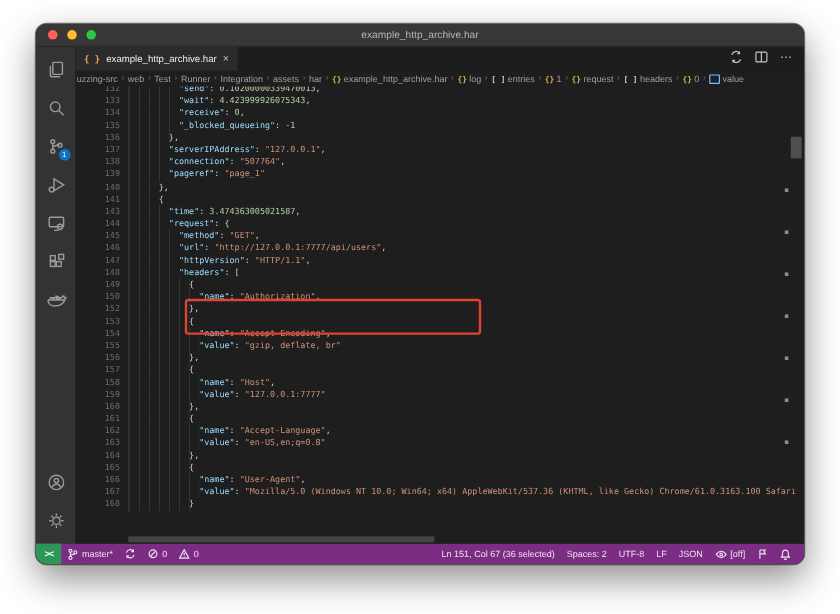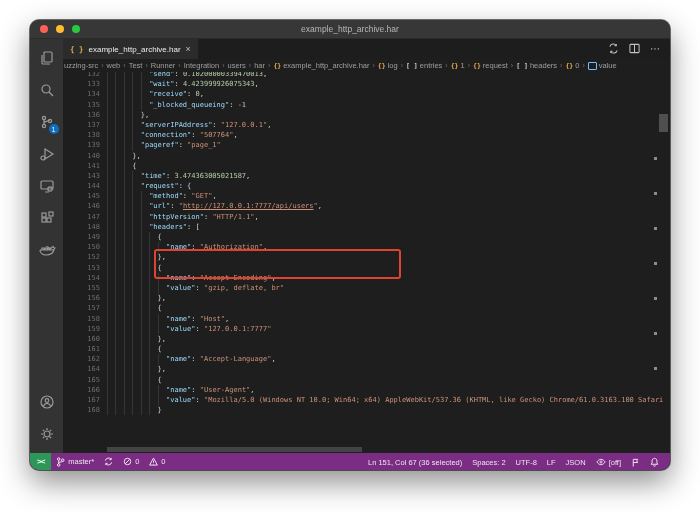--- a/index.html
+++ b/index.html
@@ -36,32 +36,32 @@
   .cicon.obj{color:#e8ab53;} .cicon.arr{color:#cfcfcf;}
   .cicon.str{display:inline-block;width:7px;height:6px;border:1px solid #75beff;border-radius:1px;position:relative;top:0px;}
   
   .editor{flex:1;position:relative;overflow:hidden;background:#1e1e1e;font-family:"DejaVu Sans Mono",monospace;font-size:7px;}
   .codescroll{margin-top:-3px;}
   .row{display:flex;height:10.2px;line-height:10.2px;white-space:pre;}
   .ln{width:37px;text-align:right;color:#6d6d6d;flex:0 0 auto;}
   .codetxt{padding-left:7px;color:#d4d4d4;}
   .ind{display:inline-block;height:10.2px;background-image:repeating-linear-gradient(to right,#353535 0,#353535 1px,transparent 1px,transparent 8.43px);vertical-align:top;}
   .c-k{color:#9cdcfe;} .c-s{color:#ce9178;} .c-n{color:#b5cea8;text-align:center;} .c-p{color:#d4d4d4;}
-  .c-l{color:#ce9178;text-decoration:underline;}
+  .c-l{color:#ce9178;}
   .c-sel{background:#3674b2;color:#ddeaf6;}
   .annobox{position:absolute;left:91px;top:177px;width:243px;height:26px;border:2px solid #e0432f;border-radius:3px;pointer-events:none;}
   .vscroll{position:absolute;right:2px;top:42px;width:9px;height:18px;background:rgba(140,140,140,.45);}
   .hscroll{position:absolute;left:44px;bottom:1px;width:255px;height:5px;background:rgba(140,140,140,.35);}
   .odot{position:absolute;width:3px;height:3px;background:rgba(200,200,200,.65);right:13px;}
   
   .statusbar{height:17px;background:#7b2d84;display:flex;align-items:center;color:#efe3f2;font-size:7.5px;flex:0 0 auto;}
   .remote{background:#2d9658;height:17px;display:flex;align-items:center;padding:0 7px;color:#eafff2;font-weight:bold;font-size:8px;letter-spacing:-1px;}
   .sitem{display:flex;align-items:center;gap:3px;padding:0 5px;white-space:nowrap;}
   .sitem svg{stroke:#efe3f2;fill:none;stroke-width:1.1;}
-  .sright{margin-left:auto;display:flex;align-items:flex-end;padding-right:6px;}
+  .sright{margin-left:auto;display:flex;align-items:center;padding-right:6px;}
 </style>
 </head>
 <body>
 
 <div class="window">
 
   <div class="titlebar">
     <div class="lights">
       <div class="light r"></div>
       <div class="light y"></div>
@@ -177,21 +177,21 @@
           <span class="csep">›</span>
           <span class="crumb">
             <span>Runner</span>
           </span>
           <span class="csep">›</span>
           <span class="crumb">
             <span>Integration</span>
           </span>
           <span class="csep">›</span>
           <span class="crumb">
-            <span>users</span>
+            <span>assets</span>
           </span>
           <span class="csep">›</span>
           <span class="crumb">
             <span>har</span>
           </span>
           <span class="csep">›</span>
           <span class="crumb">
             <span class="cicon obj">{}</span>
             <span>example_http_archive.har</span>
           </span>
@@ -256,20 +256,21 @@
             <div class="row"><span class="ln">153</span><span class="codetxt"><span class="ind" style="width: 12ch;"></span><span class="c-p">{</span></span></div>
             <div class="row"><span class="ln">154</span><span class="codetxt"><span class="ind" style="width: 14ch;"></span><span class="c-k">"name"</span><span class="c-p">: </span><span class="c-s">"Accept-Encoding"</span><span class="c-p">,</span></span></div>
             <div class="row"><span class="ln">155</span><span class="codetxt"><span class="ind" style="width: 14ch;"></span><span class="c-k">"value"</span><span class="c-p">: </span><span class="c-s">"gzip, deflate, br"</span></span></div>
             <div class="row"><span class="ln">156</span><span class="codetxt"><span class="ind" style="width: 12ch;"></span><span class="c-p">},</span></span></div>
             <div class="row"><span class="ln">157</span><span class="codetxt"><span class="ind" style="width: 12ch;"></span><span class="c-p">{</span></span></div>
             <div class="row"><span class="ln">158</span><span class="codetxt"><span class="ind" style="width: 14ch;"></span><span class="c-k">"name"</span><span class="c-p">: </span><span class="c-s">"Host"</span><span class="c-p">,</span></span></div>
             <div class="row"><span class="ln">159</span><span class="codetxt"><span class="ind" style="width: 14ch;"></span><span class="c-k">"value"</span><span class="c-p">: </span><span class="c-s">"127.0.0.1:7777"</span></span></div>
             <div class="row"><span class="ln">160</span><span class="codetxt"><span class="ind" style="width: 12ch;"></span><span class="c-p">},</span></span></div>
             <div class="row"><span class="ln">161</span><span class="codetxt"><span class="ind" style="width: 12ch;"></span><span class="c-p">{</span></span></div>
             <div class="row"><span class="ln">162</span><span class="codetxt"><span class="ind" style="width: 14ch;"></span><span class="c-k">"name"</span><span class="c-p">: </span><span class="c-s">"Accept-Language"</span><span class="c-p">,</span></span></div>
+            <div class="row"><span class="ln">163</span><span class="codetxt"><span class="ind" style="width: 14ch;"></span><span class="c-k">"value"</span><span class="c-p">: </span><span class="c-s">"en-US,en;q=0.8"</span></span></div>
             <div class="row"><span class="ln">164</span><span class="codetxt"><span class="ind" style="width: 12ch;"></span><span class="c-p">},</span></span></div>
             <div class="row"><span class="ln">165</span><span class="codetxt"><span class="ind" style="width: 12ch;"></span><span class="c-p">{</span></span></div>
             <div class="row"><span class="ln">166</span><span class="codetxt"><span class="ind" style="width: 14ch;"></span><span class="c-k">"name"</span><span class="c-p">: </span><span class="c-s">"User-Agent"</span><span class="c-p">,</span></span></div>
             <div class="row"><span class="ln">167</span><span class="codetxt"><span class="ind" style="width: 14ch;"></span><span class="c-k">"value"</span><span class="c-p">: </span><span class="c-s">"Mozilla/5.0 (Windows NT 10.0; Win64; x64) AppleWebKit/537.36 (KHTML, like Gecko) Chrome/61.0.3163.100 Safari</span></span></div>
             <div class="row"><span class="ln">168</span><span class="codetxt"><span class="ind" style="width: 12ch;"></span><span class="c-p">}</span></span></div>
           </div>
         <div class="annobox"></div>
         <div class="vscroll"></div>
         <div class="hscroll"></div>
         <div id="odots">

